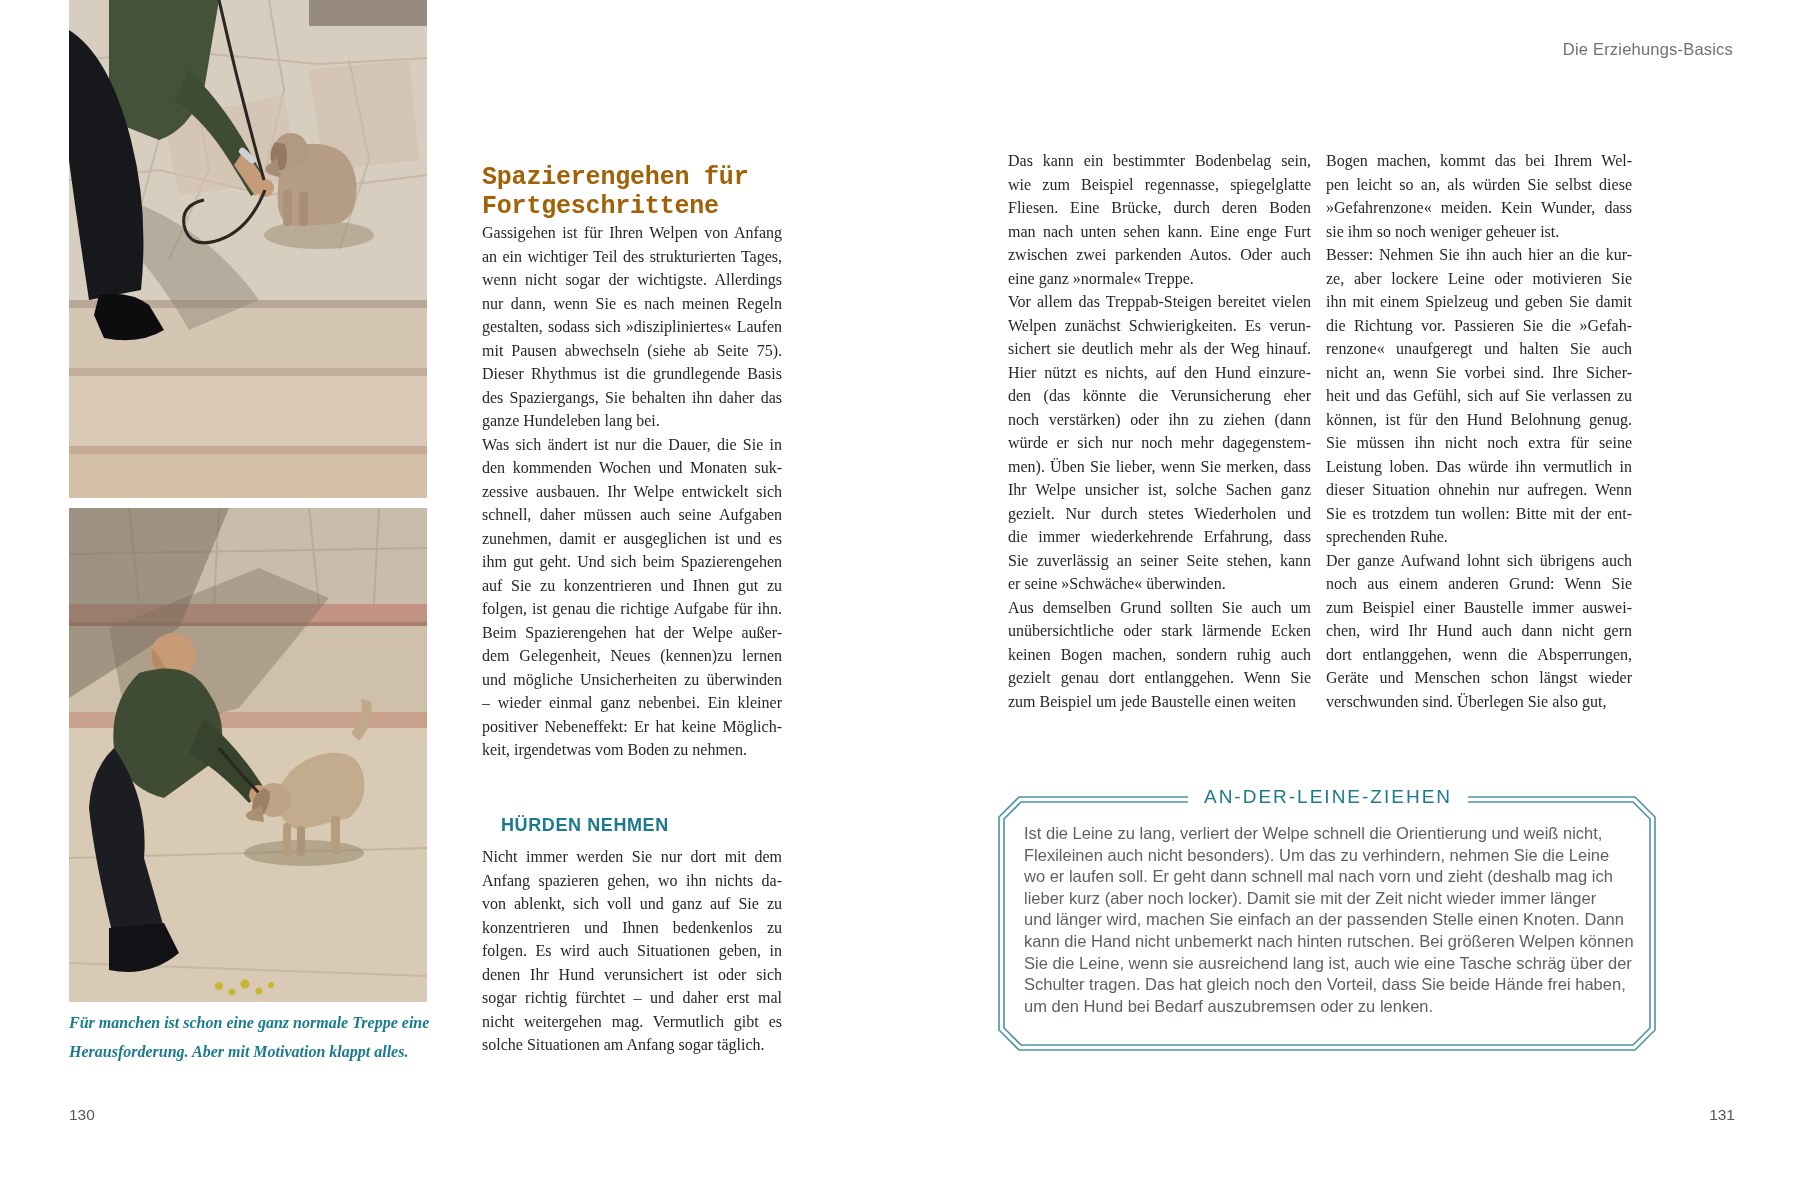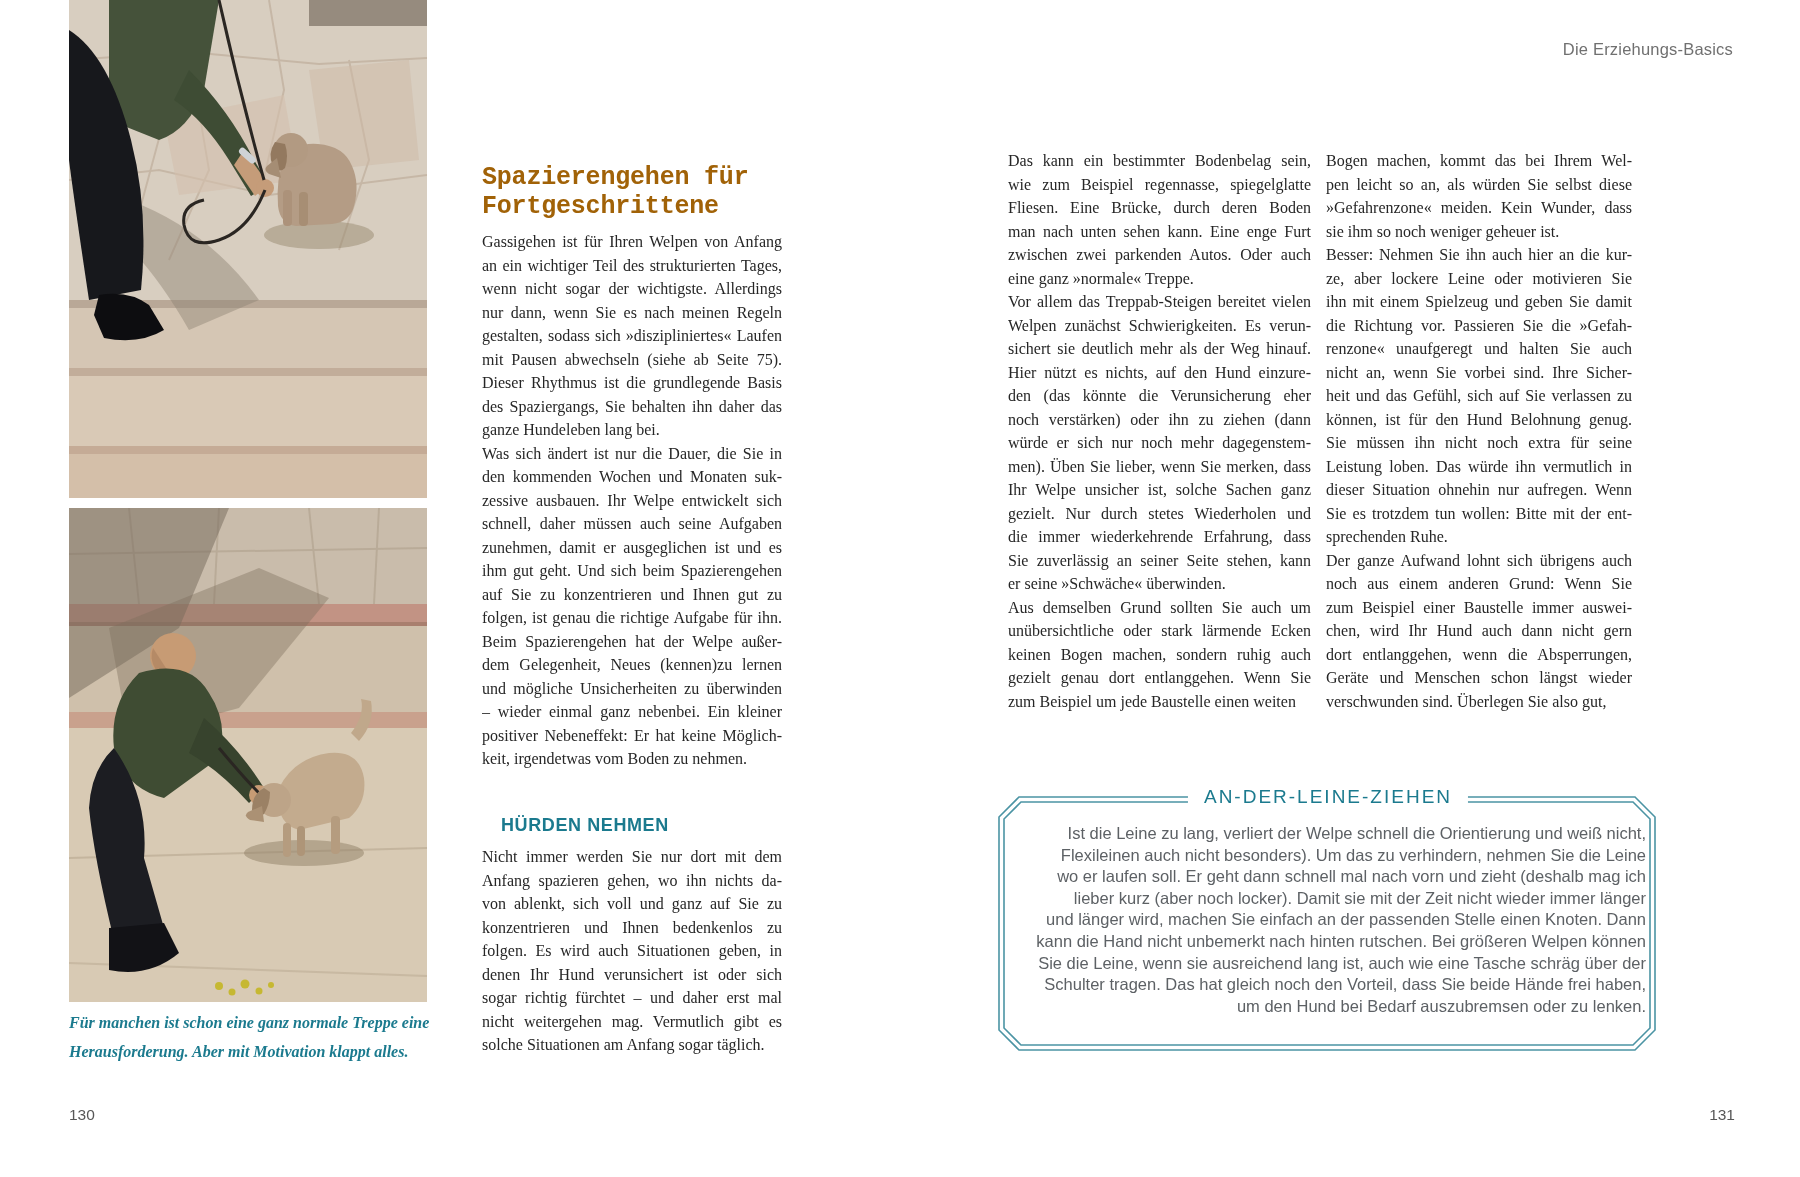--- a/index.html
+++ b/index.html
@@ -39,36 +39,36 @@
          font-weight:700;color:#a16207;letter-spacing:-0.2px;}
   .article-subheading{position:absolute;left:483px;top:800px;
          font-family:"Liberation Sans",sans-serif;font-size:18px;font-weight:700;
          color:var(--accent);letter-spacing:.6px;margin-left:18px;}
 
   
   .col{position:absolute;font-size:16px;color:var(--body-text);}
   .col .ln{text-align:justify;text-align-last:justify;height:23.5px;
            line-height:23.5px;overflow:hidden;}
   .col .ln-last{text-align-last:left;}
-  .col-middle-intro{left:482px;top:221px;width:300px;margin-top:9px;}
+  .col-middle-intro{left:482px;top:221px;width:300px;}
   .col-middle-sub{left:482px;top:845px;width:300px;}
   .col-right-1{left:1008px;top:149px;width:303px;}
   .col-right-2{left:1306px;top:149px;width:306px;margin-left:20px;}
 
   
   .infobox{position:absolute;left:998px;top:786px;width:660px;height:272px;}
   .infobox svg.box-frame{position:absolute;left:0;top:0;width:660px;height:272px;}
   .infobox svg.box-frame polygon{fill:none;stroke:var(--box-border);stroke-width:1.6px;}
   .box-title{position:absolute;left:50%;top:0;transform:translateX(-50%);
          background:#fff;padding:0 16px;white-space:nowrap;
          font-family:"Liberation Sans",sans-serif;font-size:19px;line-height:22px;
          letter-spacing:2px;color:var(--accent);}
   .box-body{position:absolute;left:26px;top:37px;width:622px;
          font-family:"Liberation Sans",sans-serif;font-size:16.5px;color:var(--box-text);}
-  .box-body .ln{line-height:21.6px;height:21.6px;white-space:nowrap;text-align:right;}
+  .box-body .ln{line-height:21.6px;height:21.6px;white-space:nowrap;text-align:left;}
 </style>
 </head>
 <body>
 
 <div class="spread">
 
   <div class="photo photo-1">
     <svg viewBox="0 0 358 498">
       <rect width="358" height="498" fill="#d8cec0"></rect>
       <g stroke="#bfae9c" stroke-width="2" fill="none" opacity="0.7">

